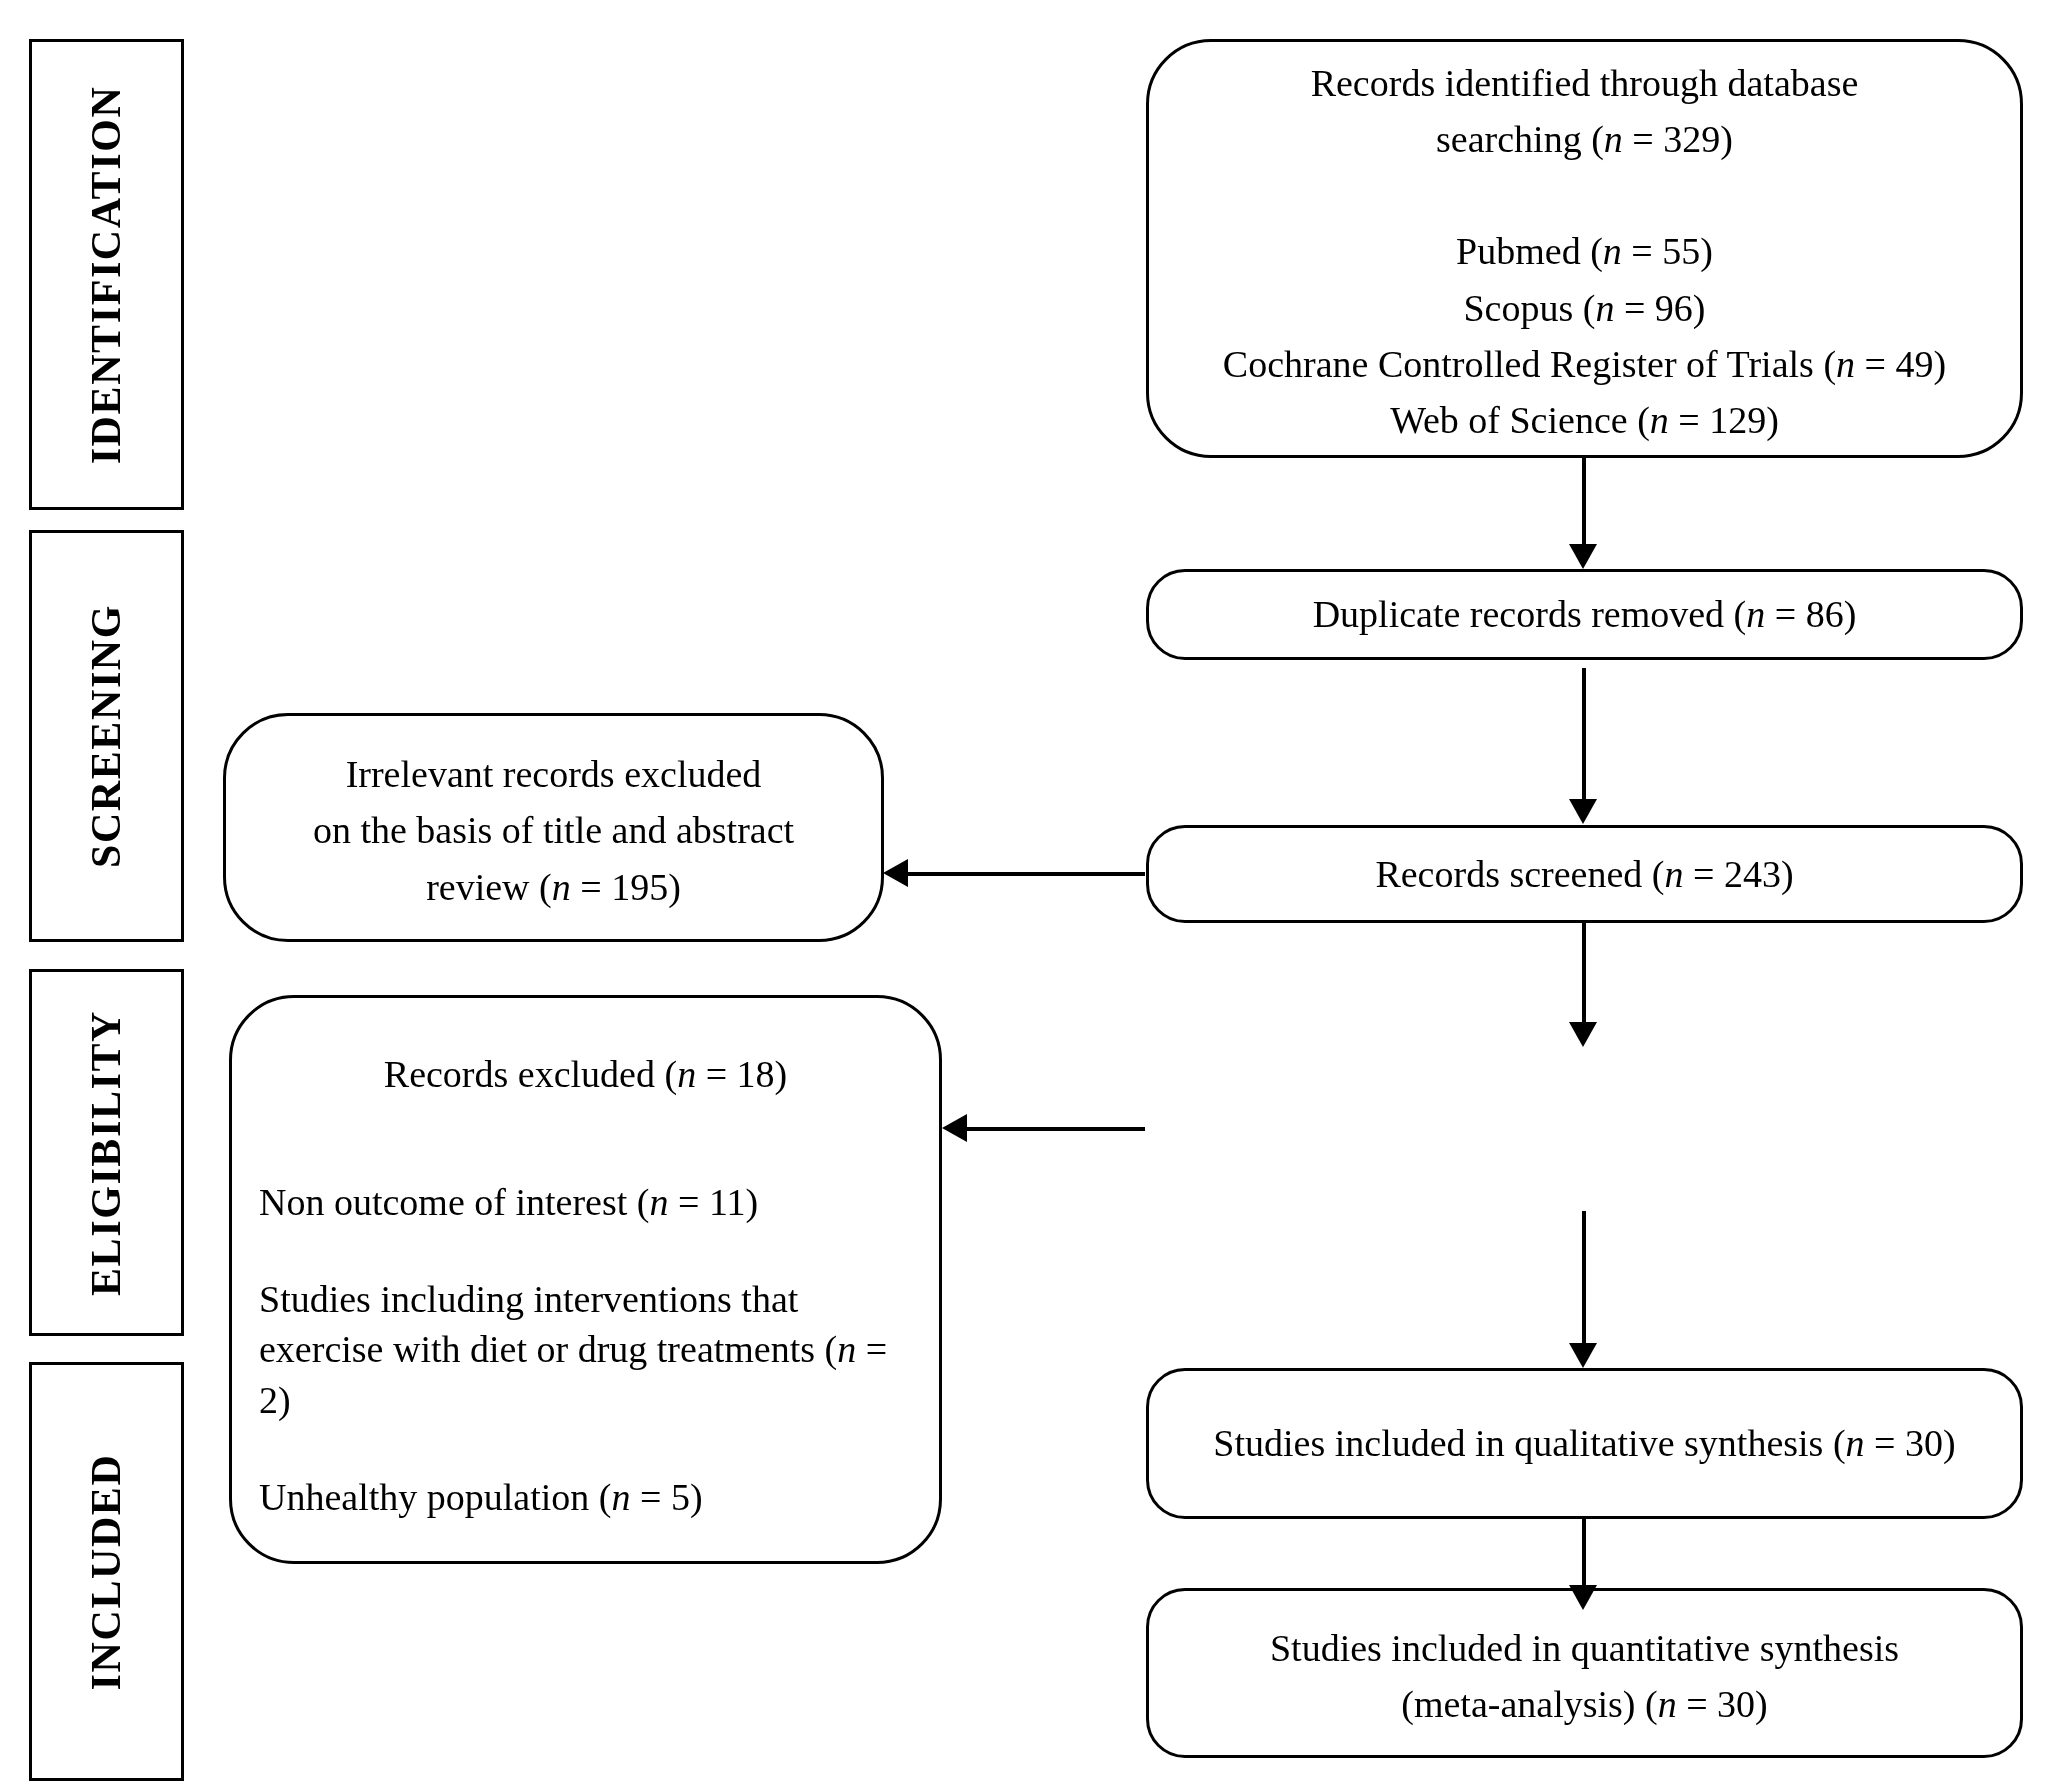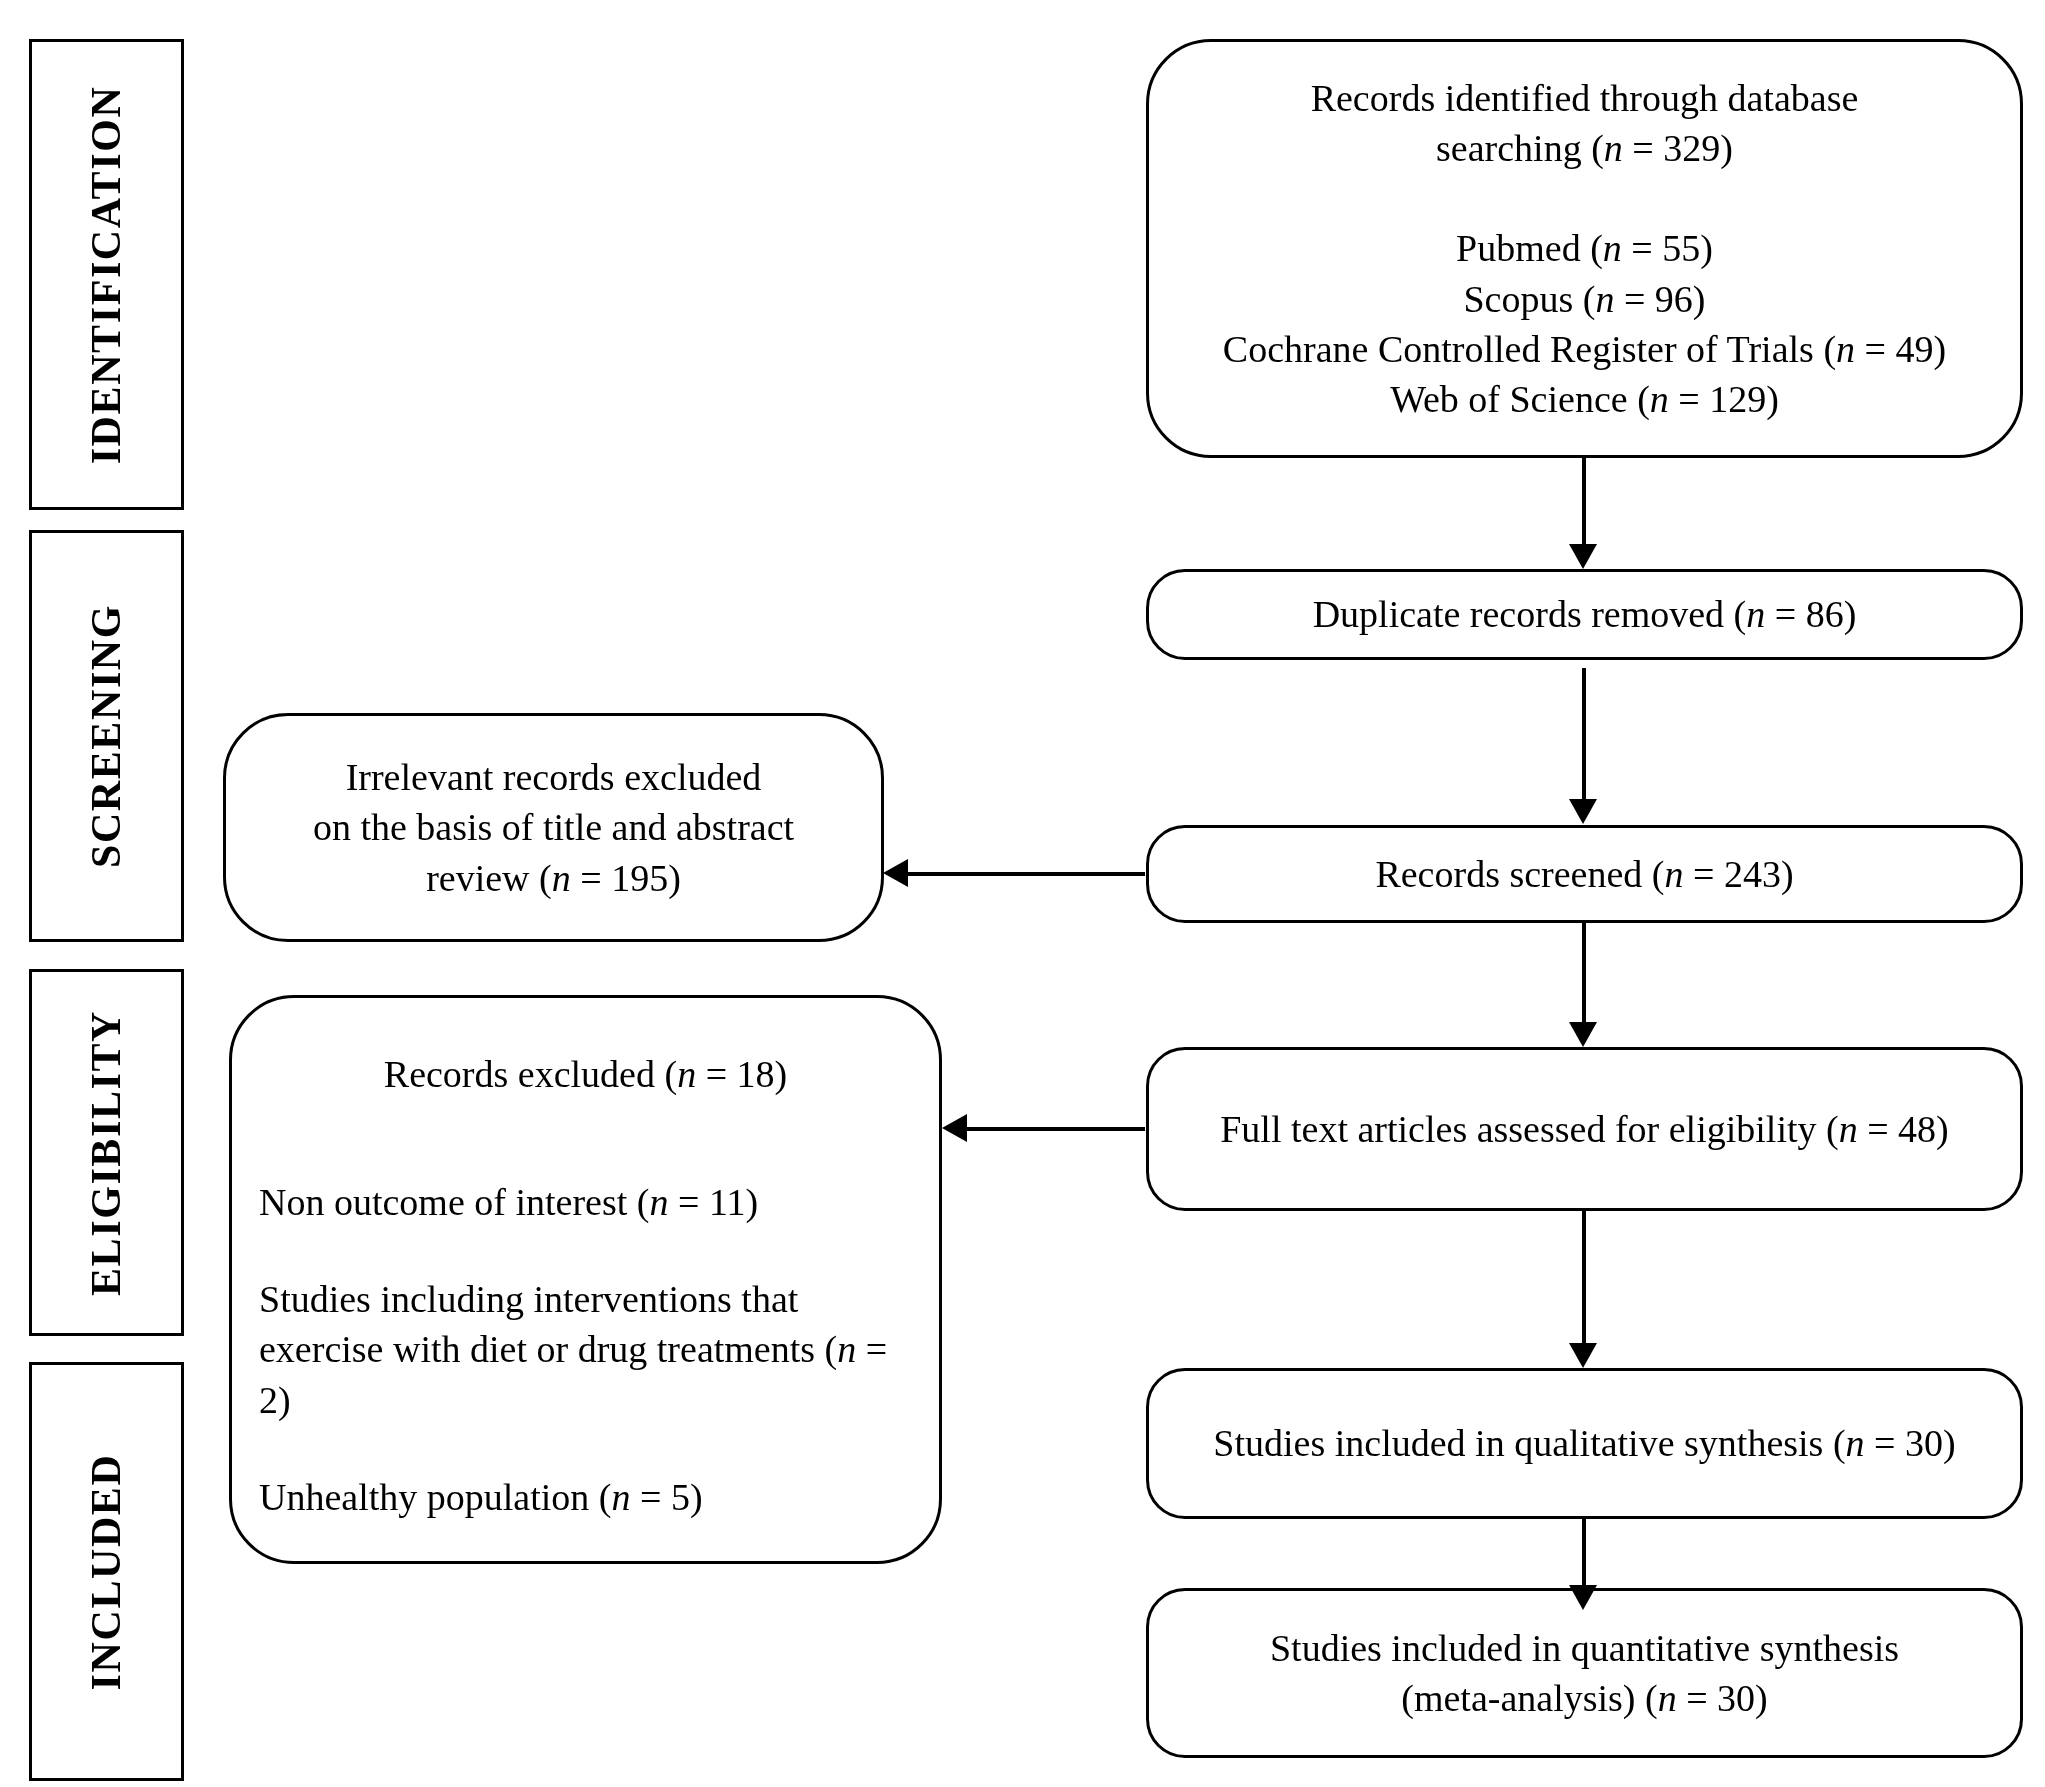--- a/index.html
+++ b/index.html
@@ -34,21 +34,21 @@
     align-items: center;
     justify-content: center;
   }
   .sidebar-label {
     transform: rotate(-90deg);
     white-space: nowrap;
     font-weight: bold;
     font-size: 42px;
     letter-spacing: 1.6px;
   }
-  .line { min-height: 1.32em; }
+  .line { min-height: 1.32em; margin-top: 6px; }
   .vline { position: absolute; width: 4.1px; background: #000000; }
   .hline { position: absolute; height: 4.1px; background: #000000; }
   .arrow-down {
     position: absolute; width: 0; height: 0;
     border-left: 14.7px solid transparent;
     border-right: 14.7px solid transparent;
     border-top: 25px solid #000000;
   }
   .arrow-left {
     position: absolute; width: 0; height: 0;
@@ -97,23 +97,20 @@
     </div>
 
   <div class="box rounded" style="left:1146px; top:569px; width:877px; height:91px;">
     <div>Duplicate records removed (<i>n</i> = 86)</div>
   </div>
 
   <div class="box rounded" style="left:1146px; top:825px; width:877px; height:98px;">
     <div>Records screened (<i>n</i> = 243)</div>
   </div>
 
-  <div class="box rounded" style="left:1146px; top:1047px; width:877px; height:164px;">
-    <div>Full text articles assessed for eligibility (<i>n</i> = 48)</div>
-  </div>
 
   <div class="box rounded" style="left:1146px; top:1368px; width:877px; height:151px;">
     <div>Studies included in qualitative synthesis (<i>n</i> = 30)</div>
   </div>
 
   <div class="box rounded" style="left:1146px; top:1588px; width:877px; height:170px;">
       <div class="line">Studies included in quantitative synthesis</div>
       <div class="line">(meta-analysis) (<i>n</i> = 30)</div>
     </div>
 

